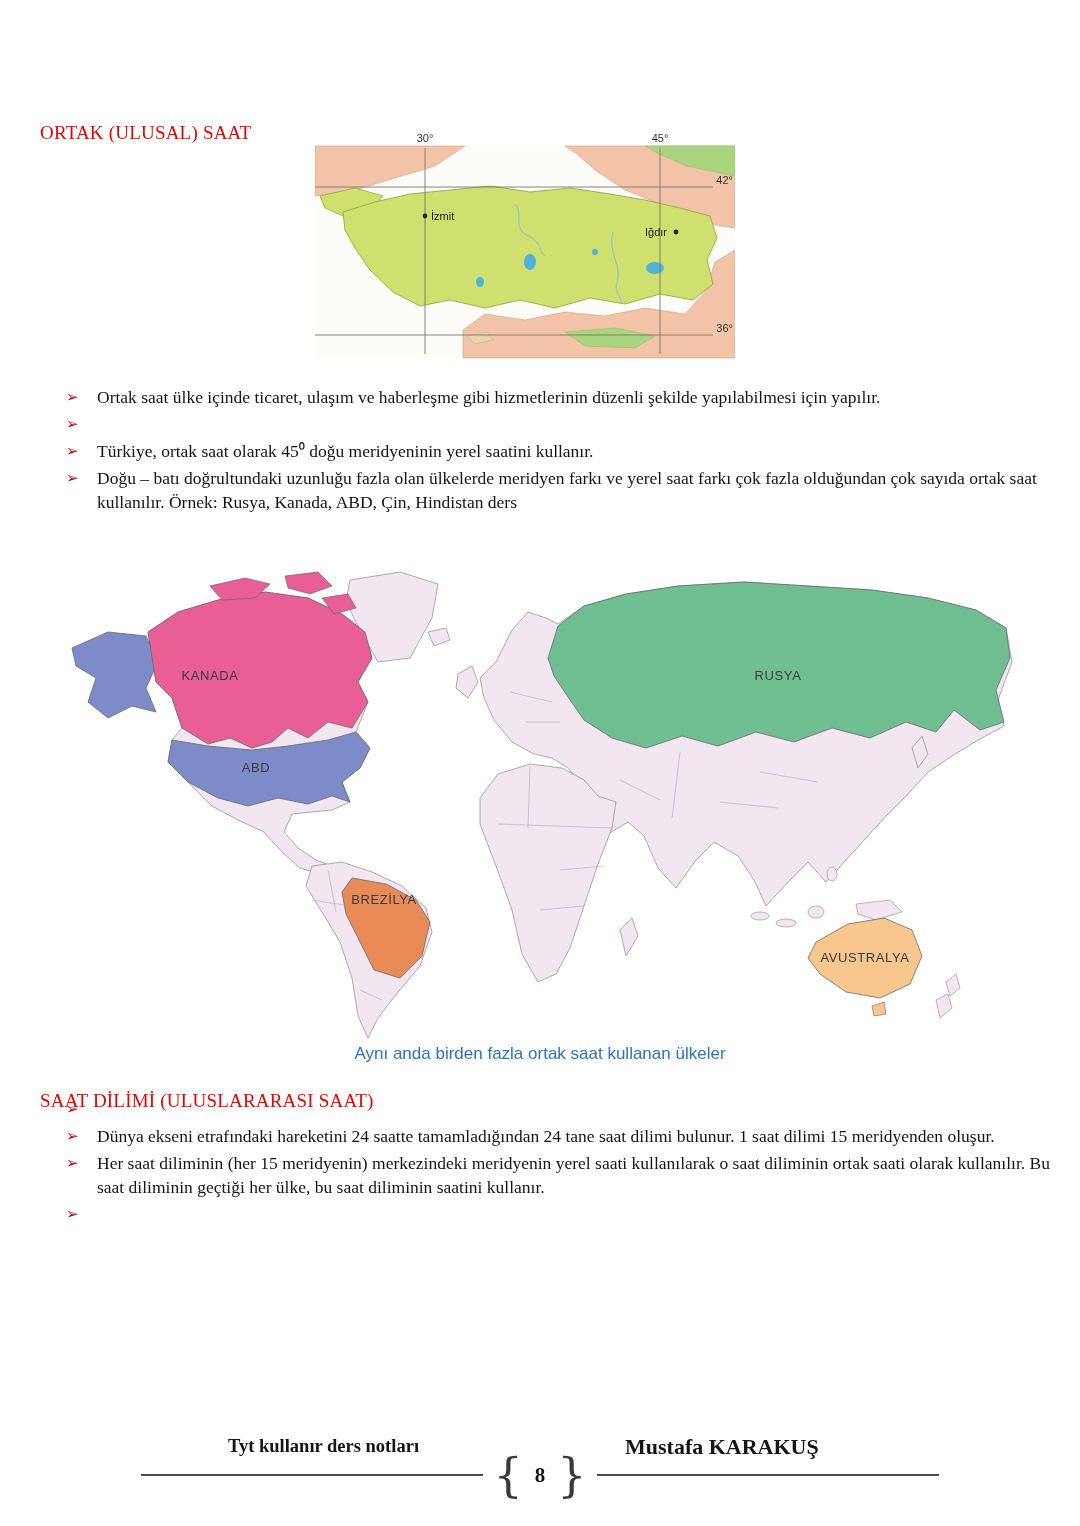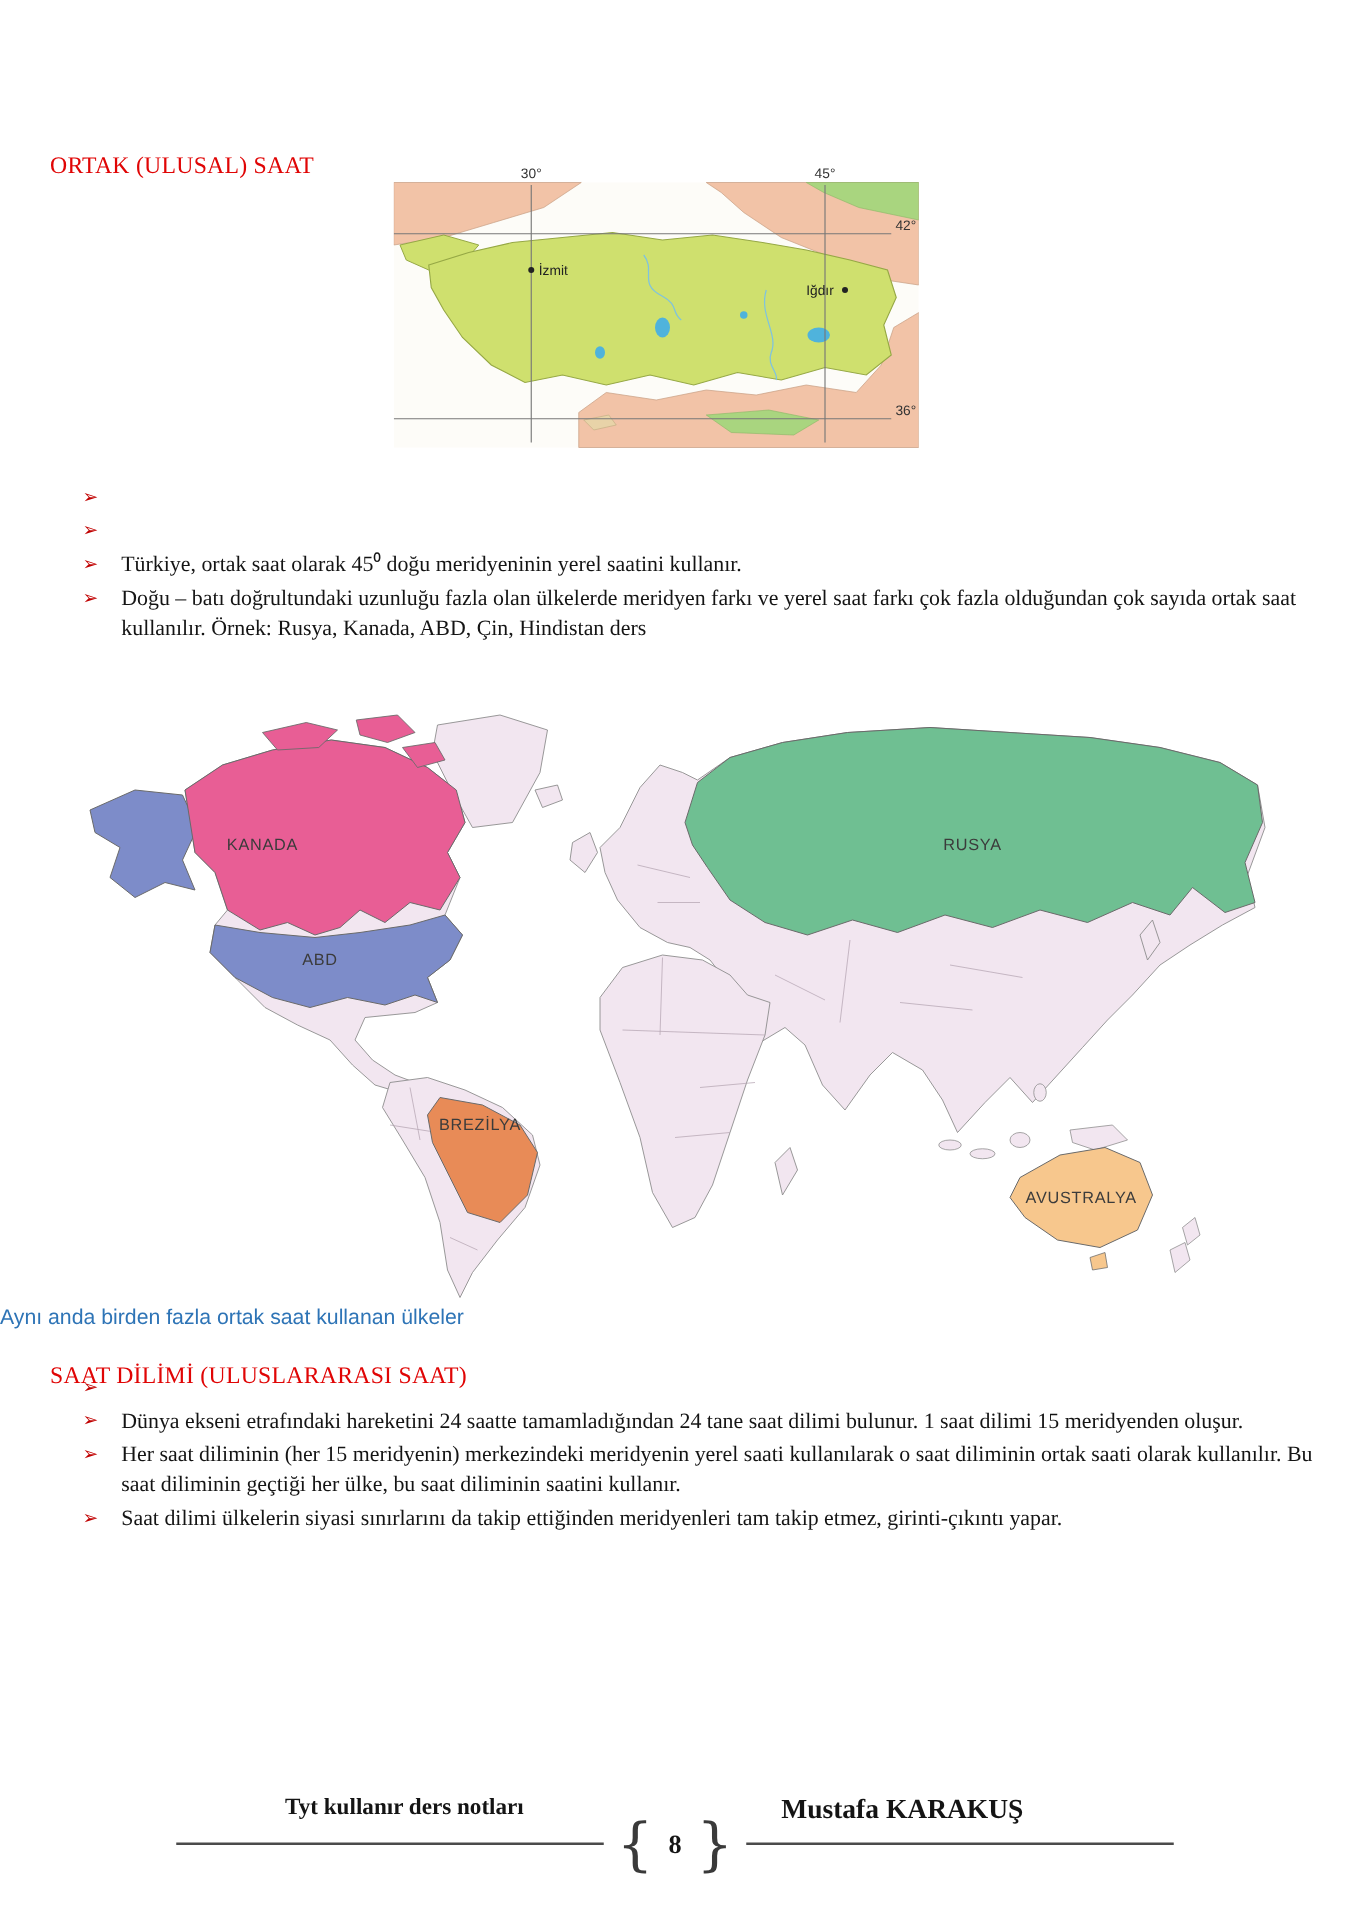--- a/index.html
+++ b/index.html
@@ -8,21 +8,21 @@
   #h1{left:40px;top:106px}
   #h2{left:40px;top:1074px}
   .map-turkey{position:absolute;left:315px;top:132px;width:420px;height:232px}
   .map-world{position:absolute;left:60px;top:570px;width:960px;height:472px}
   ul.bullets{position:absolute;list-style:none;margin:0;padding:0}
   #bullets1{left:66px;top:385px;width:975px}
   #bullets2{left:66px;top:1097px;width:990px}
   .bullets li{display:flex;margin-bottom:3px}
   .marker{color:#c00000;width:31px;flex:0 0 31px;font-size:15px;line-height:24px;font-family:"DejaVu Sans",sans-serif}
   .btext{font-size:17.5px;line-height:24px}
-  .caption{position:absolute;left:0;top:1044px;width:1080px;color:#2e74b6;font-family:"Liberation Sans",sans-serif;font-size:17px}
+  .caption{position:absolute;left:0;top:1044px;width:1080px;text-align:center;color:#2e74b6;font-family:"Liberation Sans",sans-serif;font-size:17px}
   .footer-left{position:absolute;left:228px;top:1436px;font-weight:bold;font-size:18.5px}
   .footer-right{position:absolute;left:625px;top:1434px;font-weight:bold;font-size:22px}
   .pagerow{position:absolute;top:1452px;left:0;width:1080px;display:flex;align-items:center;justify-content:center}
   .rule{height:2px;background:#4a4a4a;width:342px}
   .brace{font-size:46px;font-weight:normal;color:#3a3a3a;padding:0 10px;font-family:"DejaVu Serif",serif;line-height:46px}
   .pnum{font-size:21px;font-weight:bold;padding:0 2px}
   .svglabel{font-family:"Liberation Sans",sans-serif;font-size:13px;fill:#3b3b3b;letter-spacing:.6px}
   .tklabel{font-family:"Liberation Sans",sans-serif;font-size:11px;fill:#333}
   .tkcity{font-family:"Liberation Sans",sans-serif;font-size:11px;fill:#222}
   .borderline{stroke:#b5a6b3;stroke-width:.6;fill:none}
@@ -68,20 +68,21 @@
     <circle cx="110" cy="84" r="2.4" fill="#222"></circle>
     <text x="116" y="88" class="tkcity">İzmit</text>
     <text x="330" y="104" class="tkcity" text-anchor="start">Iğdır</text>
     <circle cx="361" cy="100" r="2.4" fill="#222"></circle>
   </svg>
 </div>
 
 <ul class="bullets" id="bullets1">
   <li>
       <span class="marker">➢</span>
+      <span class="btext">Ortak saat ülke içinde ticaret, ulaşım ve haberleşme gibi hizmetlerinin düzenli şekilde yapılabilmesi için yapılır.</span>
     </li>
   <li>
       <span class="marker">➢</span>
     </li>
   <li>
       <span class="marker">➢</span>
       <span class="btext">Türkiye, ortak saat olarak 45⁰ doğu meridyeninin yerel saatini kullanır.</span>
     </li>
   <li>
       <span class="marker">➢</span>
@@ -167,21 +168,20 @@
   <li>
       <span class="marker">➢</span>
       <span class="btext">Dünya ekseni etrafındaki hareketini 24 saatte tamamladığından 24 tane saat dilimi bulunur. 1 saat dilimi 15 meridyenden oluşur.</span>
     </li>
   <li>
       <span class="marker">➢</span>
       <span class="btext">Her saat diliminin (her 15 meridyenin) merkezindeki meridyenin yerel saati kullanılarak o saat diliminin ortak saati olarak kullanılır. Bu saat diliminin geçtiği her ülke, bu saat diliminin saatini kullanır.</span>
     </li>
   <li>
       <span class="marker">➢</span>
-      <span class="btext">Saat dilimi ülkelerin siyasi sınırlarını da takip ettiğinden meridyenleri tam takip etmez, girinti-çıkıntı yapar.</span>
     </li>
 </ul>
 
 <div class="footer-left">Tyt kullanır ders notları</div>
 <div class="footer-right">Mustafa KARAKUŞ</div>
 <div class="pagerow">
   <span class="rule"></span>
   <span class="brace">{</span>
   <span class="pnum">8</span>
   <span class="brace">}</span>

